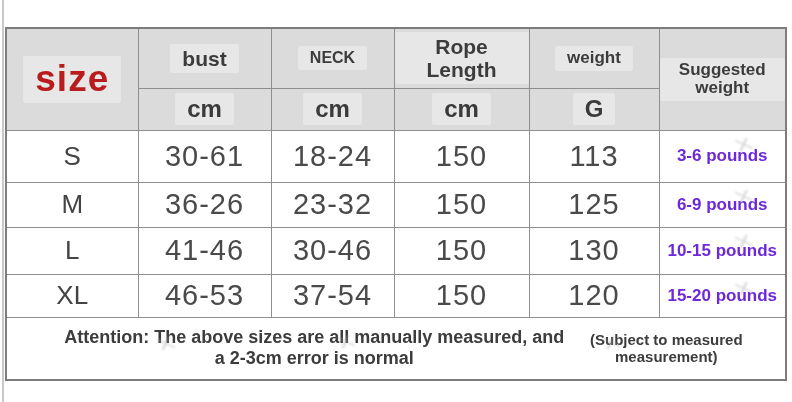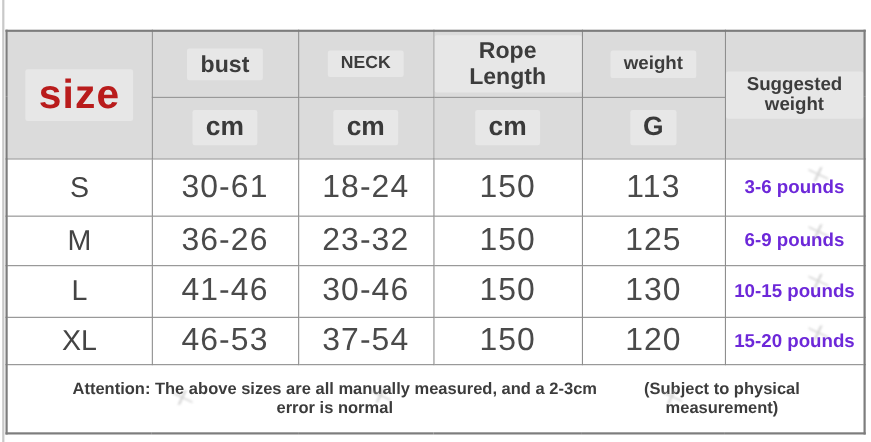--- a/index.html
+++ b/index.html
@@ -26,21 +26,21 @@
   }
   .size-chart th, .size-chart td {
     border: 1px solid #8e8e8e;
     text-align: center;
     vertical-align: middle;
     padding: 0;
     overflow: hidden;
   }
   .size-chart thead th { background: #dbdbdb; font-weight: 600; }
   tr.head-row-1 { height: 60px; }
-  tr.head-row-2 { height: 56px; }
+  tr.head-row-2 { height: 42px; }
   tbody tr:nth-child(1) { height: 52px; }
   tbody tr:nth-child(2) { height: 45px; }
   tbody tr:nth-child(3) { height: 47px; }
   tbody tr:nth-child(4) { height: 43px; }
   tfoot tr { height: 63px; }
 
   .patch {
     display: inline-block;
     background: rgba(255,255,255,0.33);
     padding: 3px 12px;
@@ -73,21 +73,21 @@
 
   td.note-cell { position: relative; }
   .note-wrap {
     display: flex;
     align-items: center;
     justify-content: space-between;
     padding: 0 24px 0 50px;
     height: 100%;
     position: relative;
   }
-  .note-left  { font-size: 15px; font-weight: 600; color: #3c3c3c; }
+  .note-left  { font-size: 18px; font-weight: 600; color: #3c3c3c; }
   .note-right { font-size: 15px; font-weight: 600; color: #3c3c3c; }
   .note-wrap .ghost.g1 { top: 10px; left: 150px; }
   .note-wrap .ghost.g2 { top: 8px;  left: 330px; }
   .note-wrap .ghost.g3 { top: 9px;  left: 595px; }
 </style>
 </head>
 <body>
 
 <div class="edge-line"></div>
 
@@ -171,18 +171,18 @@
     </tr>
   </tbody>
   <tfoot>
     <tr>
       <td colspan="6" class="note-cell">
         <div class="note-wrap">
           <span class="ghost g1"></span>
           <span class="ghost g2"></span>
           <span class="ghost g3"></span>
           <span class="note-left">Attention: The above sizes are all manually measured, and a 2-3cm error is normal</span>
-          <span class="note-right">(Subject to physical measurement)</span>
+          <span class="note-right">(Subject to measured measurement)</span>
         </div>
       </td>
     </tr>
   </tfoot>
 </table>
 
 </body></html>

